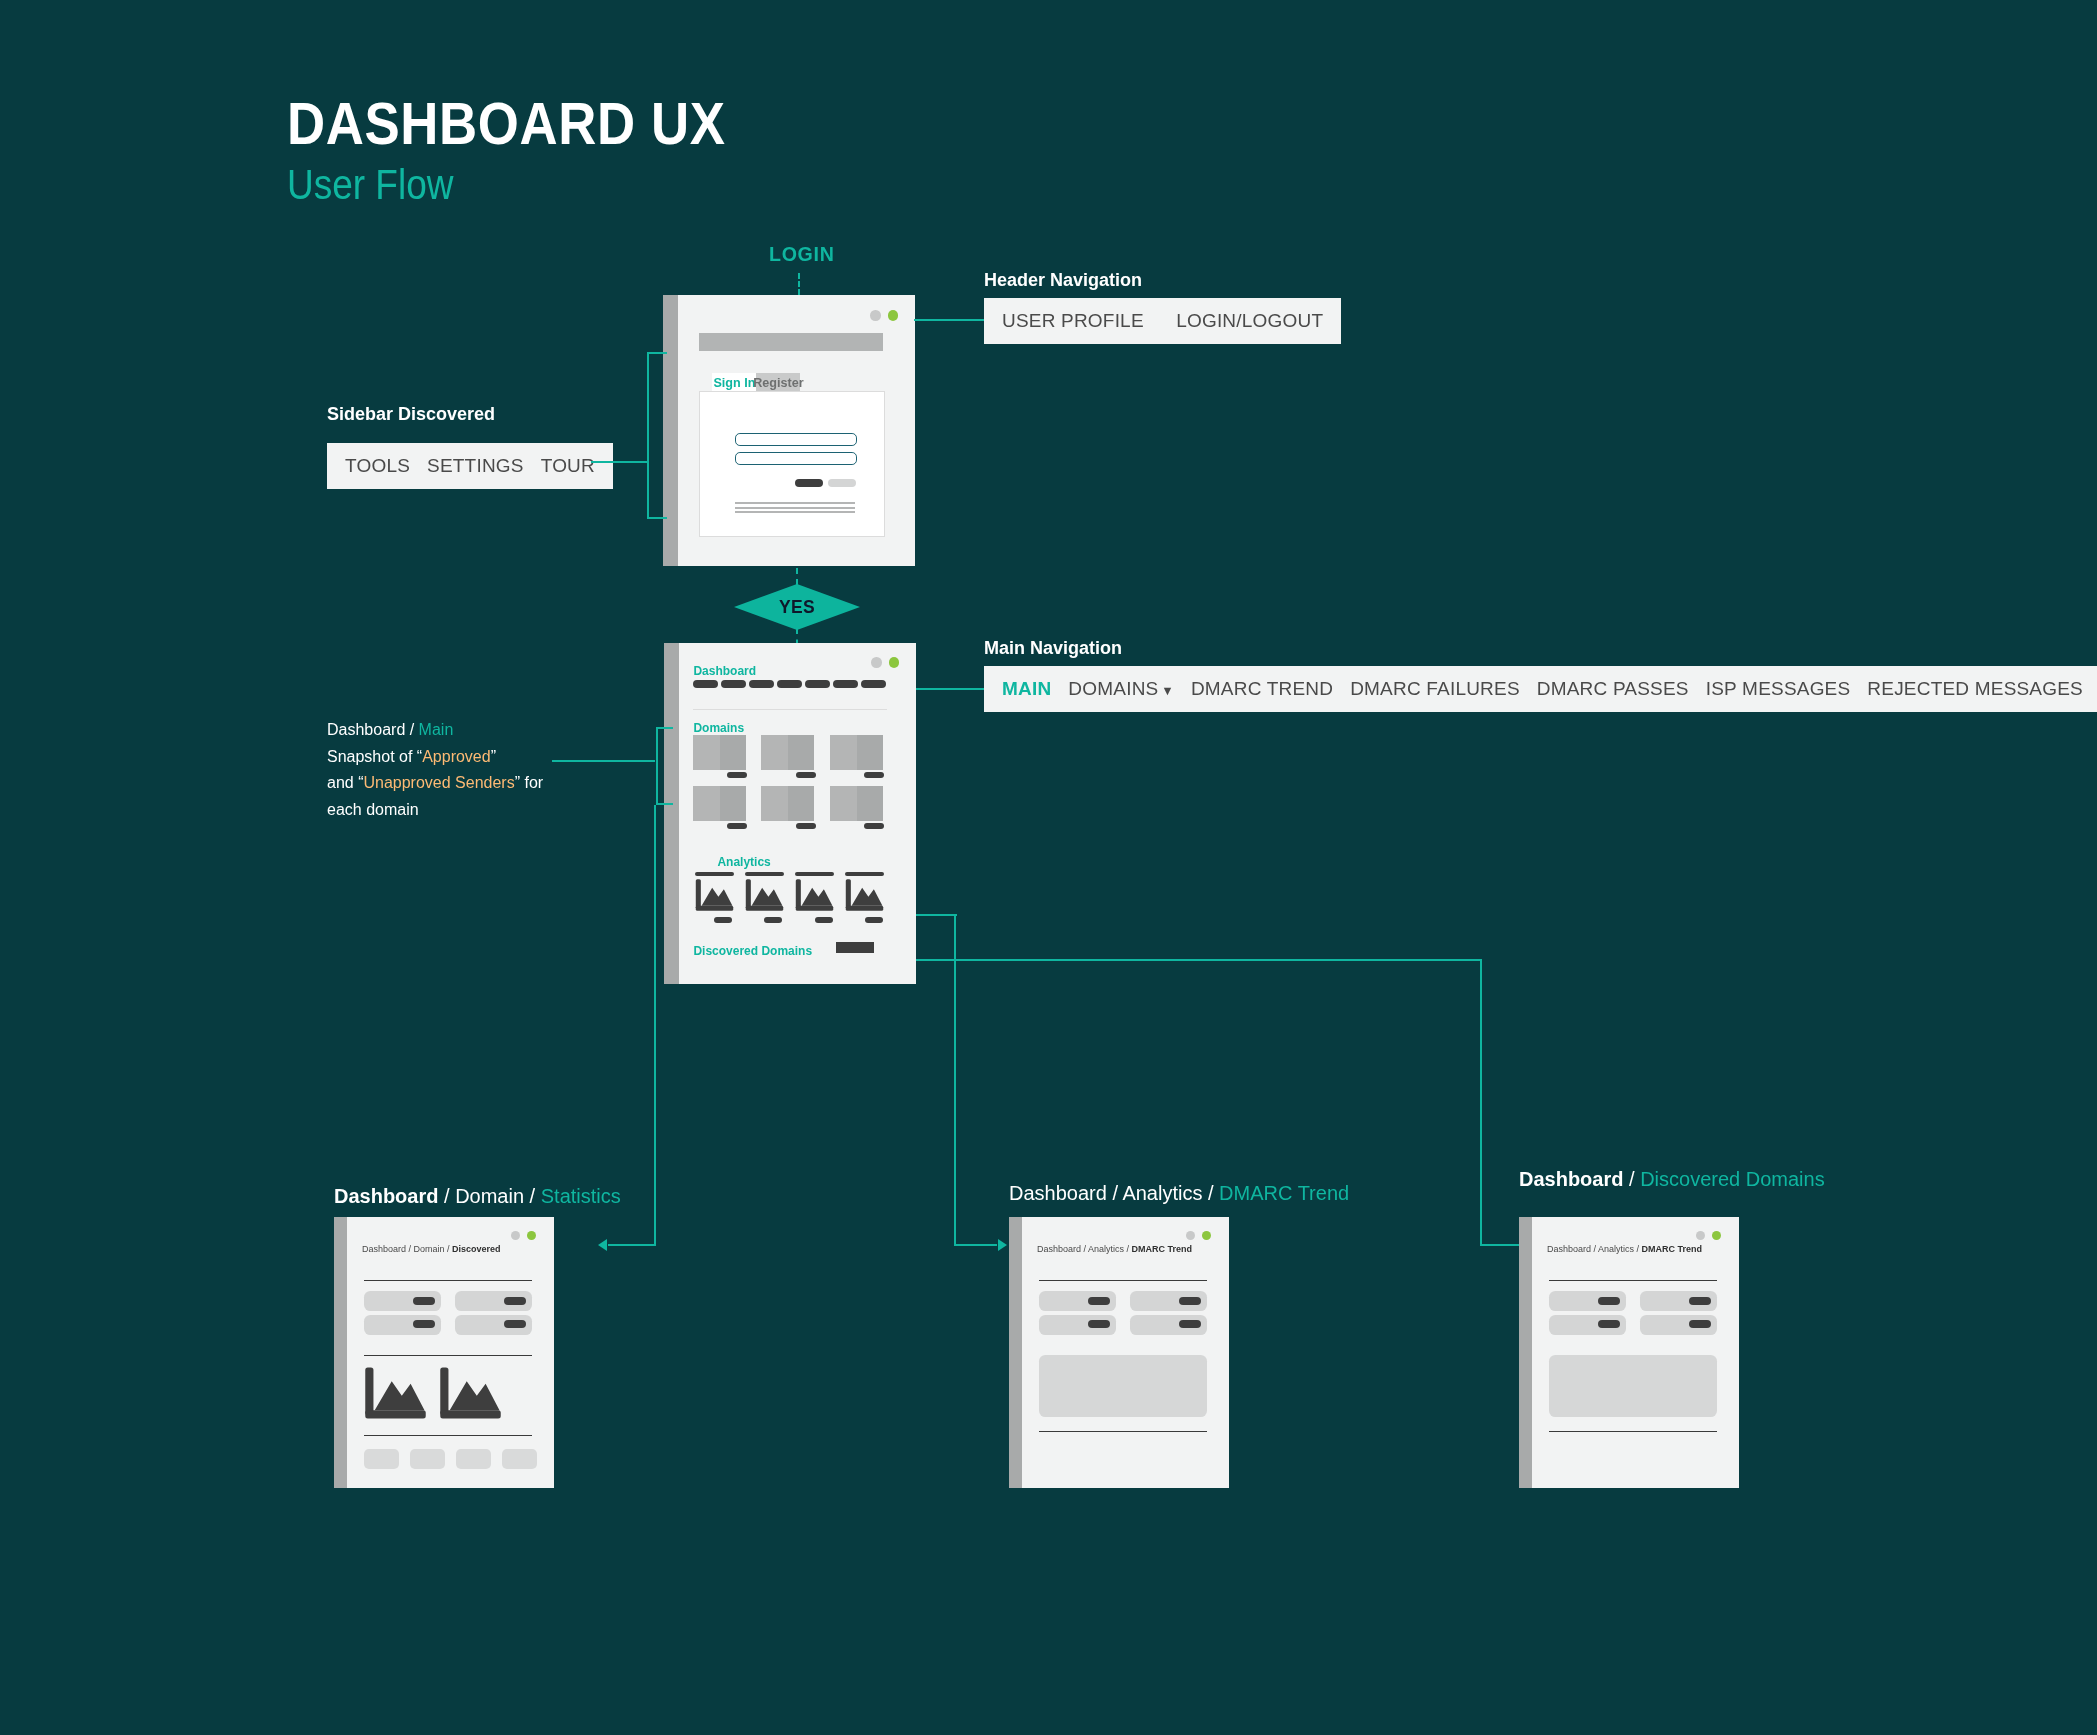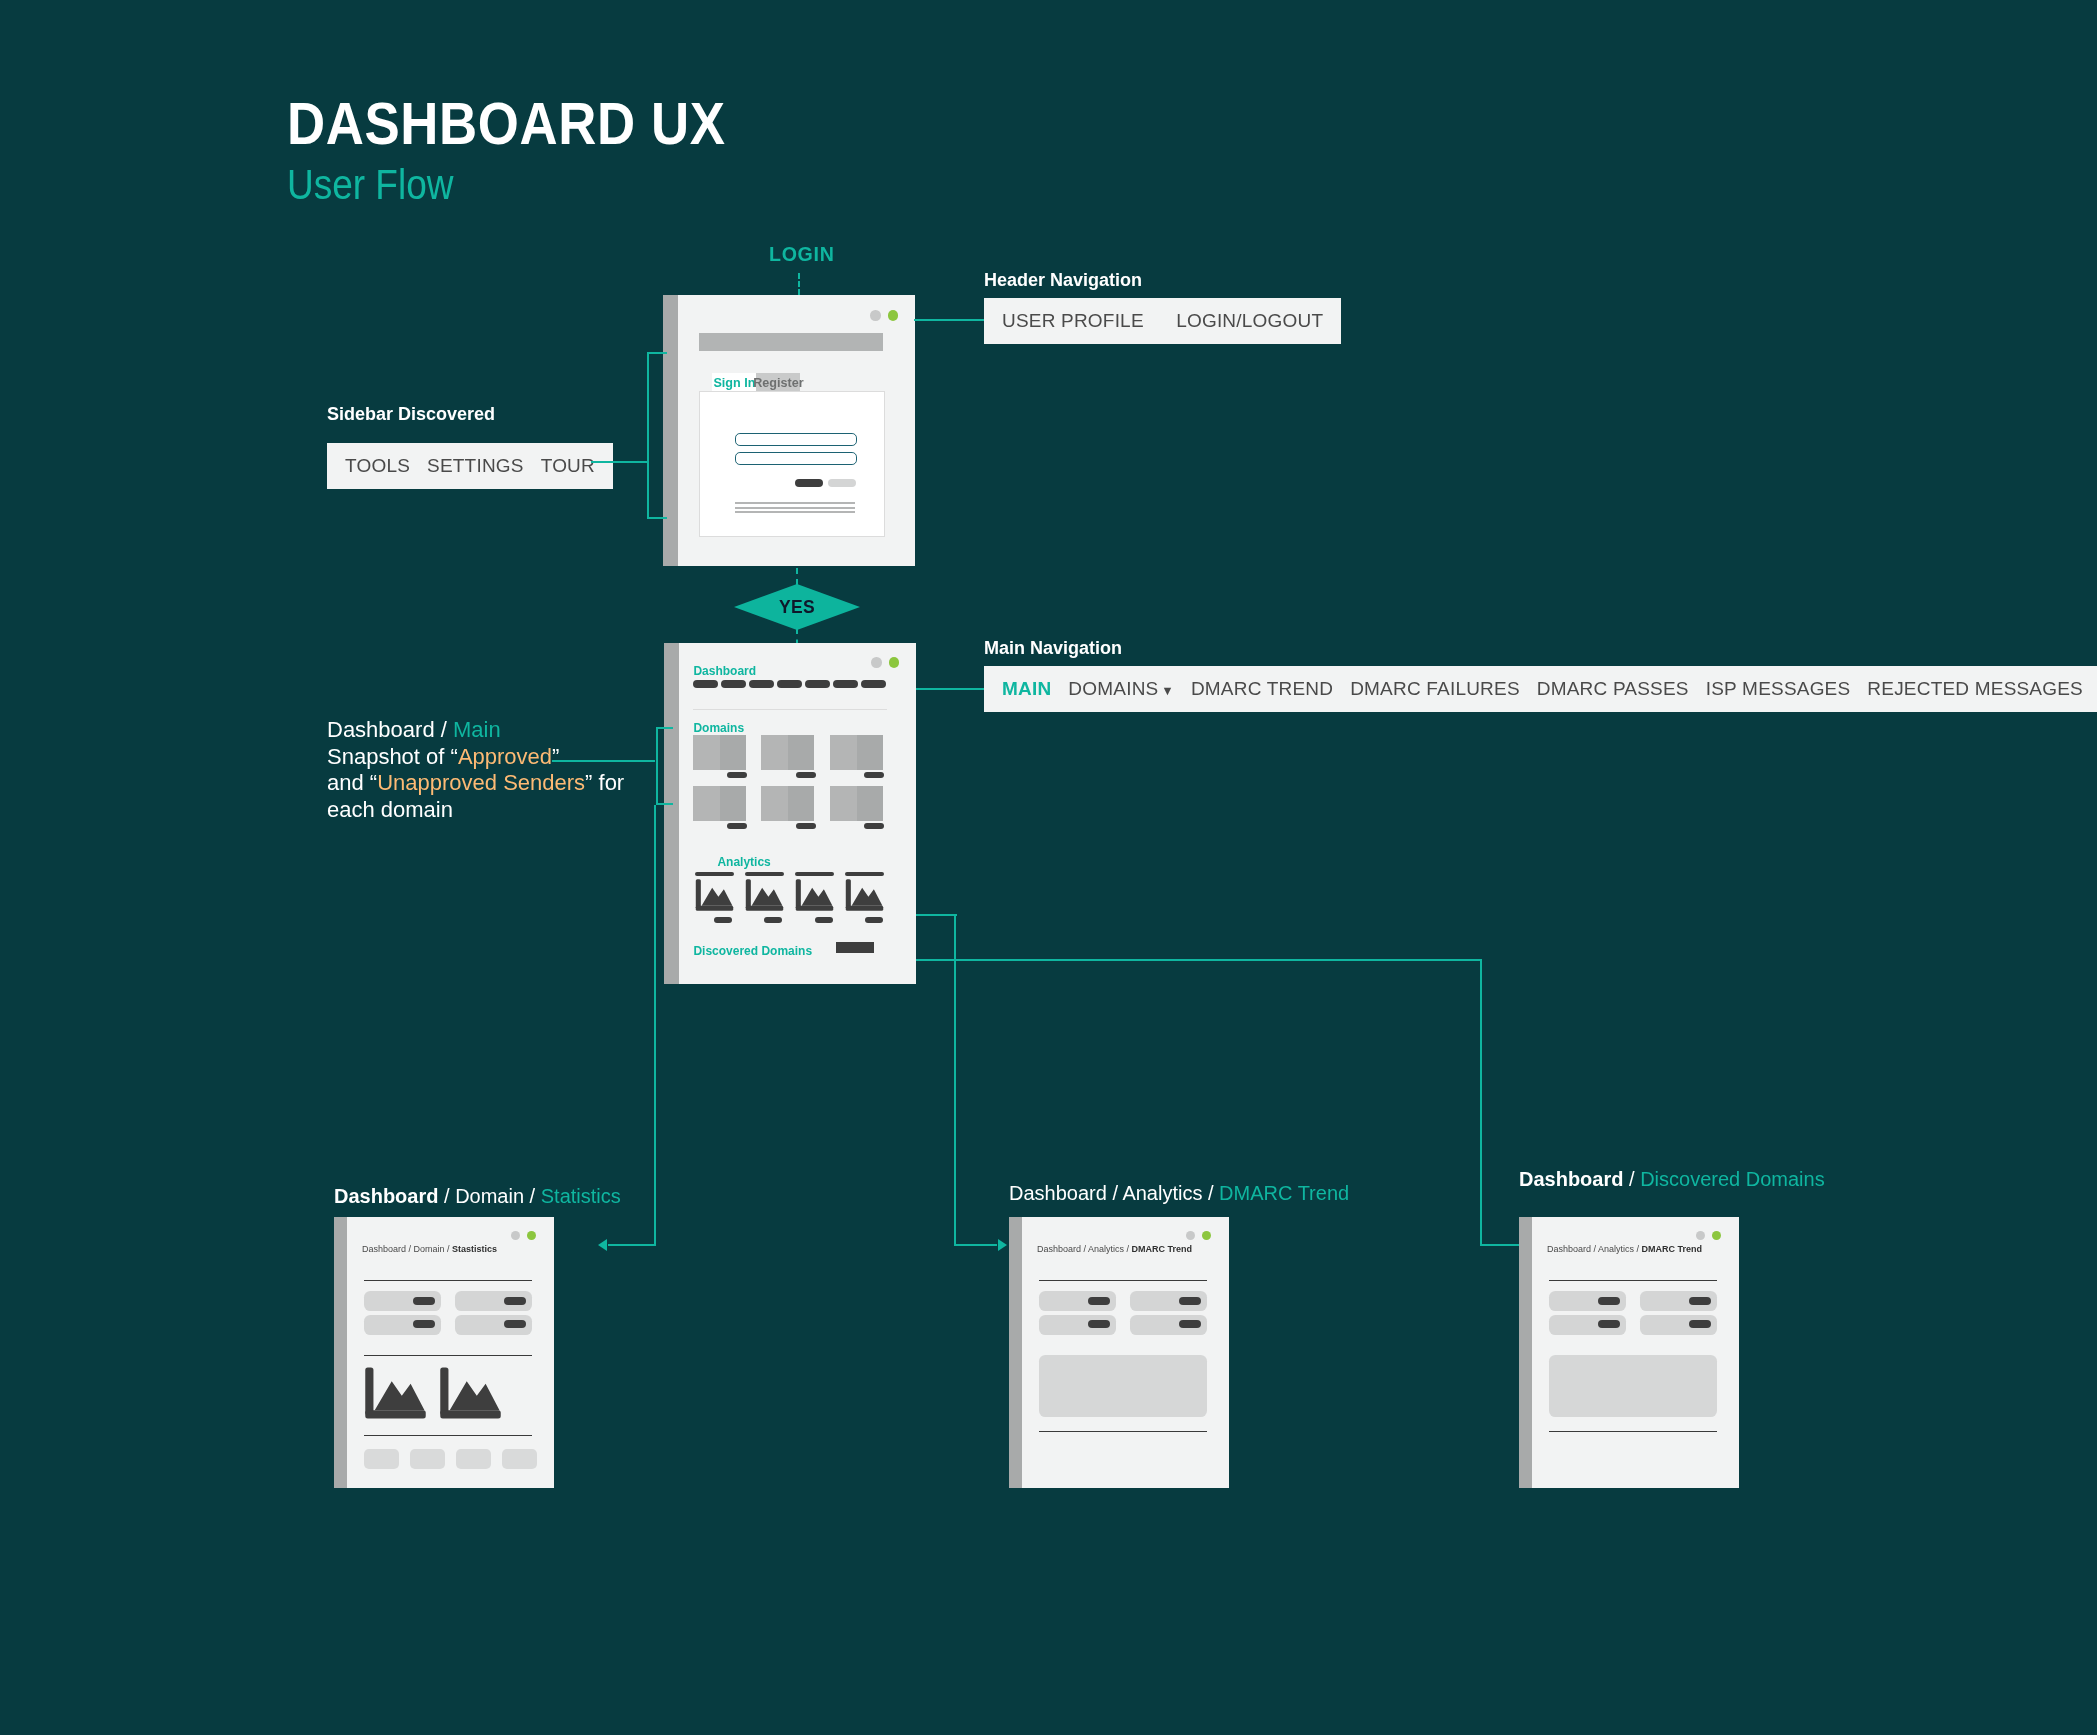--- a/index.html
+++ b/index.html
@@ -33,21 +33,21 @@
   }
   .anno-box{
     background:#F2F3F3;color:#4A4A4A;font-size:19px;
     padding:12px 18px;white-space:nowrap;letter-spacing:0.2px;
   }
   .anno-box .sp{display:inline-block;width:15.4px;}
   .anno-box .active{color:#0FB6A0;font-weight:bold;}
   .anno-box .navitem{margin-right:17px;}
   .anno-box .navitem:last-child{margin-right:0;}
 
-  .flow-label{color:#ffffff;font-size:22px;line-height:26.6px;white-space:nowrap;}
+  .flow-label{color:#ffffff;font-size:16px;line-height:26.6px;white-space:nowrap;}
   .flow-label .teal{color:#0FB6A0;}
   .flow-label .tealb{color:#fdba74;font-weight:normal;}
   .flow-label .bold{font-weight:bold;}
 
   #login-label{
     color:#0FB6A0;font-weight:bold;font-size:19.6px;letter-spacing:0.7px;
   }
 
   
   .ln{position:absolute;background:#0FB6A0;}
@@ -313,21 +313,21 @@
     <span class="bold">Dashboard</span><span> / </span><span>Domain</span><span> / </span><span class="teal">Statistics</span>
   </div>
   <div class="wf" id="wf-stats" style="left:334px;top:1217px;width:220px;height:271px;">
     <div class="wf-rail" style="width:12.6px;"></div>
     <div class="wf-body" style="left:12.6px;">
       <div class="dots" style="right:18px;top:14px;">
         <div class="dot grey" style="width:9px;height:9px;"></div>
         <div class="dot green" style="width:9px;height:9px;"></div>
       </div>
       <div class="bc" style="left:15.4px;top:26.6px;">
-        <span>Dashboard / Domain / </span><b>Stastistics</b>
+        <span>Dashboard / Domain / </span><b>Discovered</b>
       </div>
       <div class="rule" style="left:17px;top:63px;width:168px;"></div>
       <div class="row-gray" style="left:17px;top:74px;width:77px;height:19.6px;"></div>
       <div class="row-pill" style="left:66px;top:80px;width:22.4px;height:8.4px;"></div>
       <div class="row-gray" style="left:108px;top:74px;width:77px;height:19.6px;"></div>
       <div class="row-pill" style="left:157px;top:80px;width:22.4px;height:8.4px;"></div>
       <div class="row-gray" style="left:17px;top:98px;width:77px;height:19.6px;"></div>
       <div class="row-pill" style="left:66px;top:103px;width:22.4px;height:8.4px;"></div>
       <div class="row-gray" style="left:108px;top:98px;width:77px;height:19.6px;"></div>
       <div class="row-pill" style="left:157px;top:103px;width:22.4px;height:8.4px;"></div>

